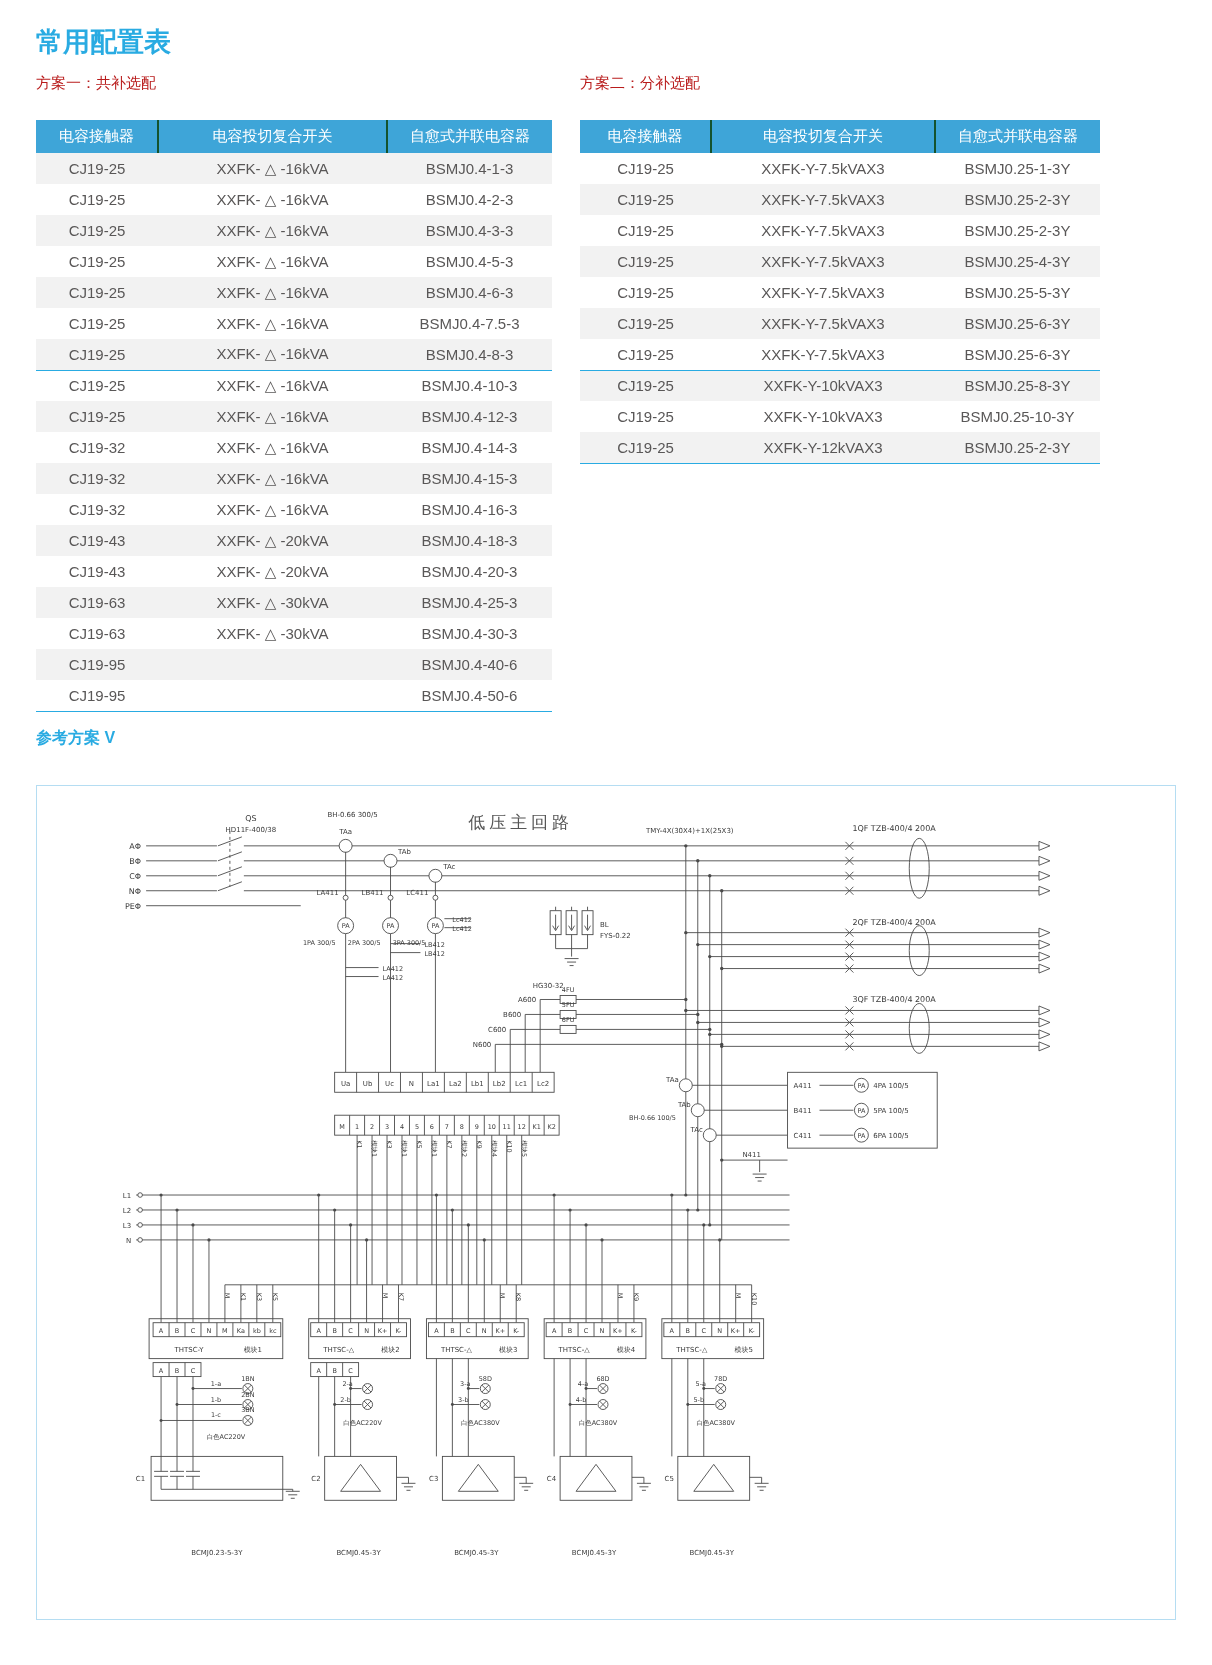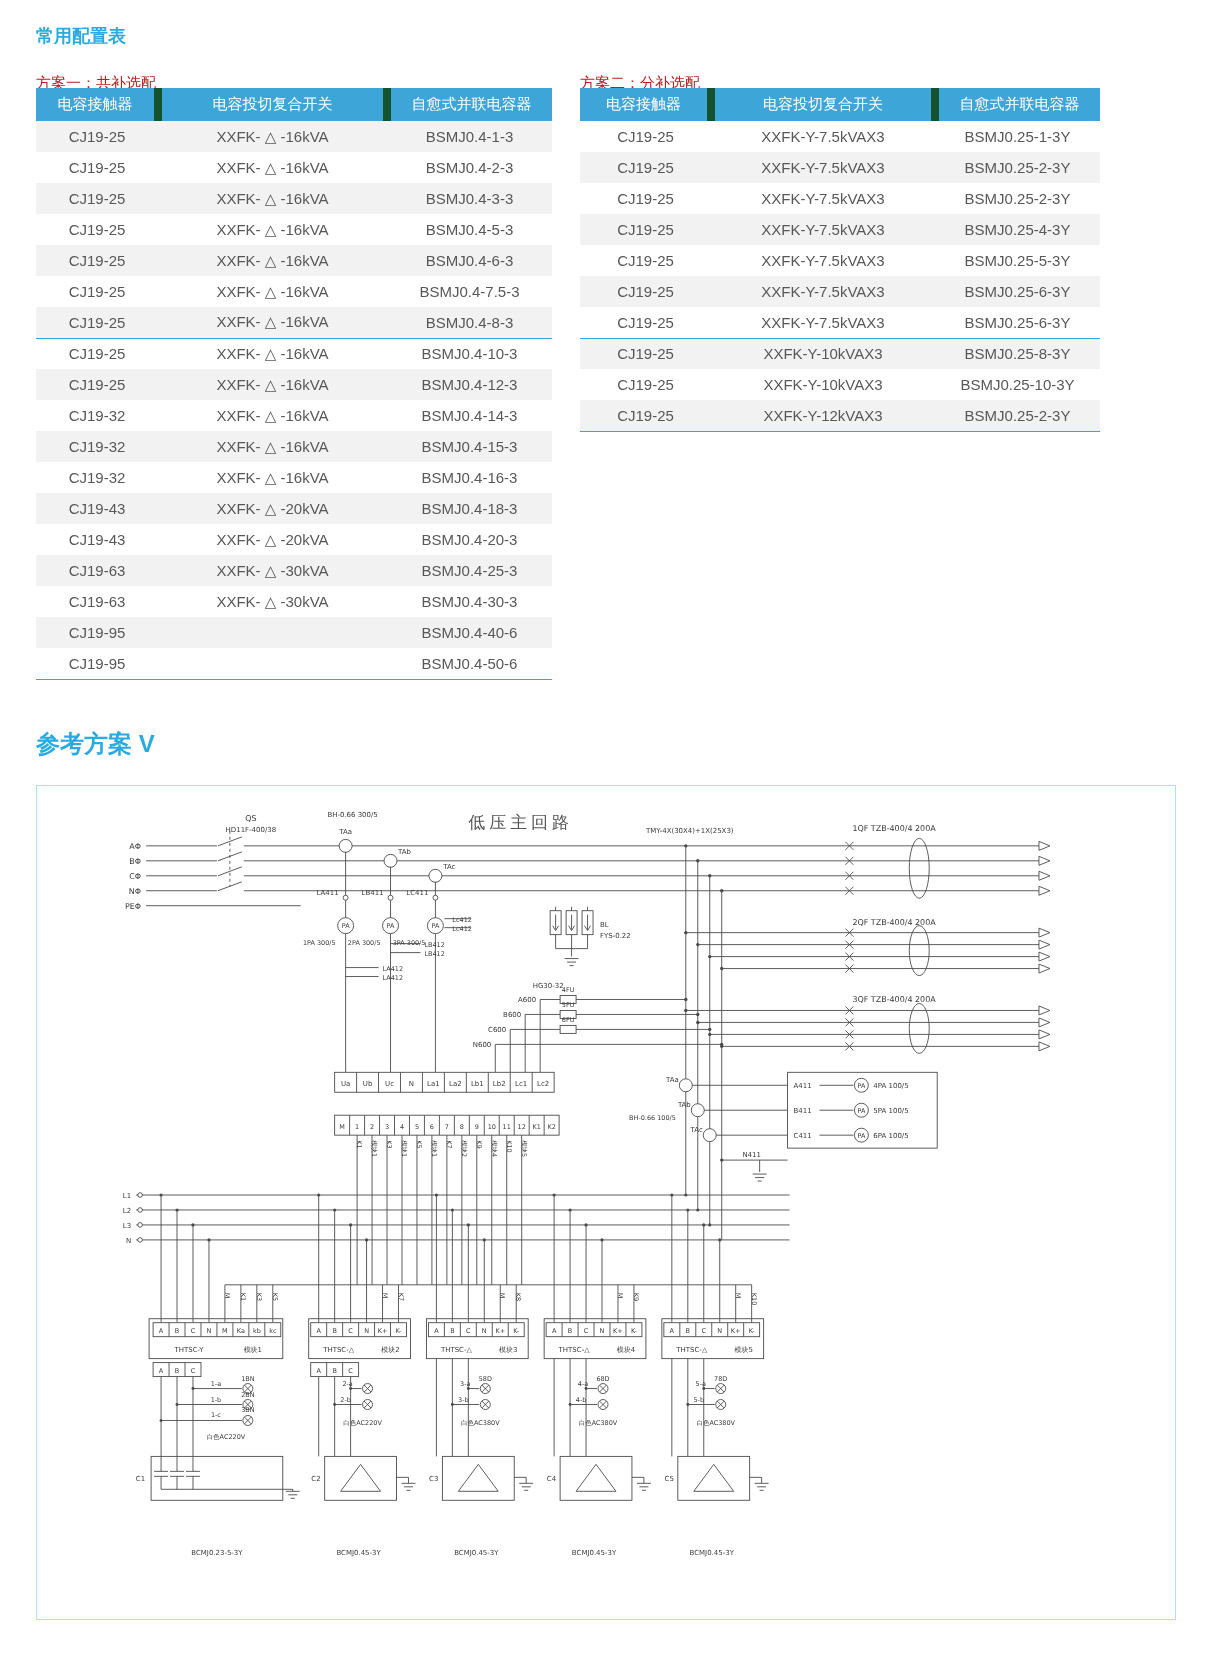--- a/index.html
+++ b/index.html
@@ -1,24 +1,24 @@
 <!DOCTYPE html>
 <html><head>
 <meta charset="utf-8">
 <style>
 *{margin:0;padding:0;box-sizing:border-box}
 html,body{background:#fff}
 body{width:1212px;height:1665px;position:relative;font-family:"Liberation Sans","DejaVu Sans",sans-serif;color:#595757}
-.page-title{position:absolute;left:36px;top:24px;font-size:18px;font-weight:bold;color:#29abe2}
-.sec-title{position:absolute;left:36px;top:728px;font-size:24px;font-weight:bold;color:#29abe2}
+.page-title{position:absolute;left:36px;top:24px;font-size:27px;font-weight:bold;color:#29abe2}
+.sec-title{position:absolute;left:36px;top:728px;font-size:16px;font-weight:bold;color:#29abe2}
 .caption{position:absolute;top:74px;font-size:15px;color:#b91c1c}
 .cap1{left:36px}.cap2{left:580px}
-table.cfg{position:absolute;top:88px;border-collapse:collapse;table-layout:fixed}
+table.cfg{position:absolute;top:120px;border-collapse:collapse;table-layout:fixed}
 .t1{left:36px;width:516px}.t2{left:580px;width:520px}
-.cfg th{background:#3ea5d8;color:#fff;font-weight:normal;font-size:15px;height:33px;border-left:8px solid #14532d;text-align:center}
+.cfg th{background:#3ea5d8;color:#fff;font-weight:normal;font-size:15px;height:33px;border-left:2px solid #14532d;text-align:center}
 .cfg th:first-child{border-left:none}
 .cfg td{font-size:15px;color:#595757;text-align:center;height:31px}
 .t1 tbody tr:nth-child(odd){background:#f2f2f2}
 .t2 tbody tr:nth-child(even){background:#f2f2f2}
 .t1 tbody tr:nth-child(8) td,.t2 tbody tr:nth-child(8) td{border-top:1px solid #29abe2}
 .cfg tbody tr:last-child td{border-bottom:1px solid #29abe2}
 .diagram{position:absolute;left:36px;top:785px;width:1140px;height:835px;border:1px solid #b5ddf2;background:#fff}
 .diagram svg{display:block;width:100%;height:100%}
 svg text{font-family:"DejaVu Sans",sans-serif;fill:#3a3a3a}
 .w{stroke:#4a4a4a;stroke-width:0.9;fill:none}

